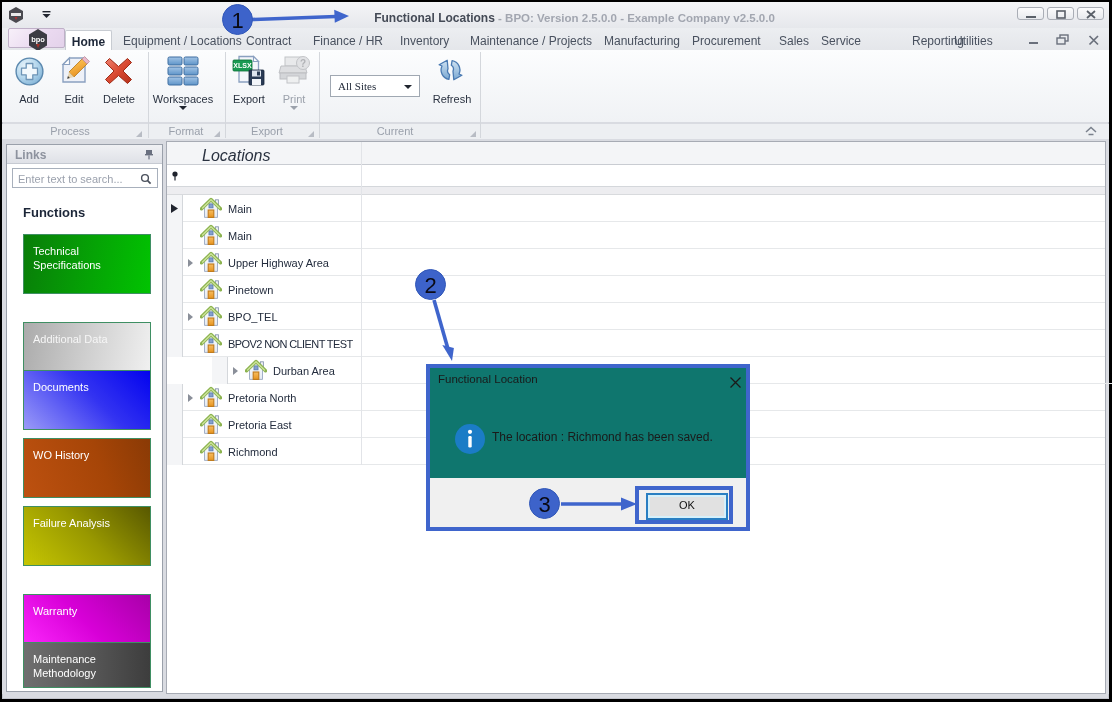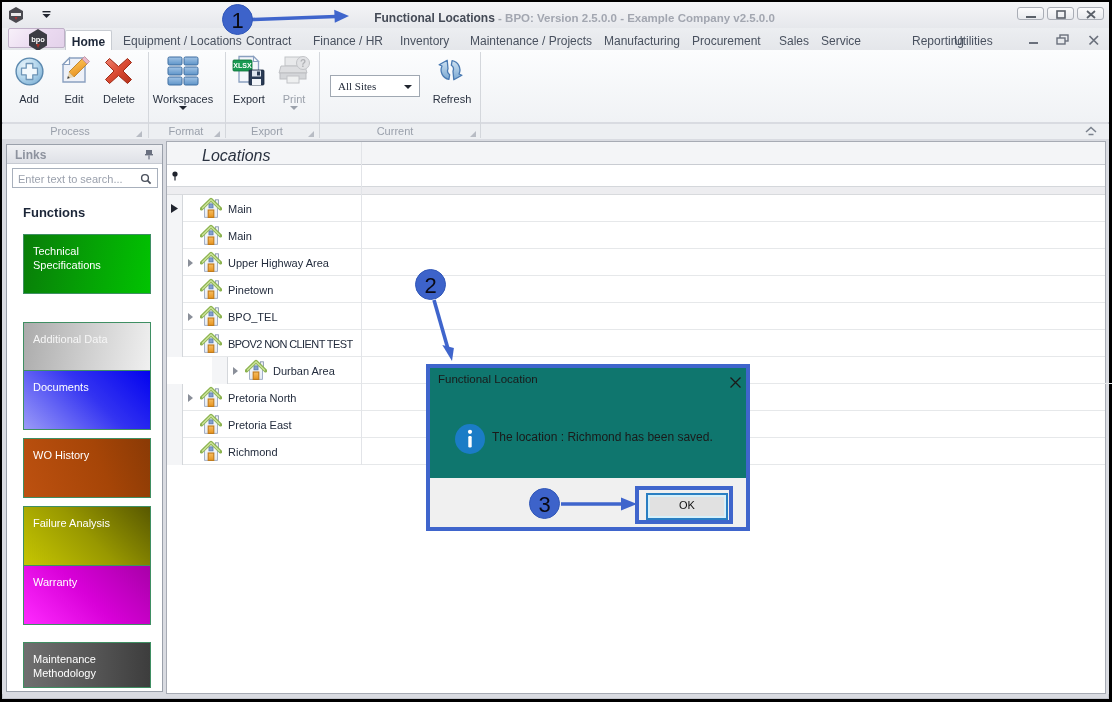--- a/index.html
+++ b/index.html
@@ -292,21 +292,21 @@
         <circle cx="5" cy="5" r="3.4" fill="none" stroke="#4a505c" stroke-width="1.4"></circle>
         <line x1="7.6" y1="7.6" x2="10.6" y2="10.6" stroke="#4a505c" stroke-width="1.6"></line>
       </svg>
     </div>
     <div id="lfun">Functions</div>
     <div class="fbtn" style="top:89px; background:linear-gradient(100deg,#097d09 0%,#05a405 55%,#01c301 100%);">Technical<br>Specifications</div>
     <div class="fbtn" style="top:157px; background:linear-gradient(100deg,#ababab 0%,#cfcfcf 50%,#f1f1f1 100%); color:#f6f6f6;margin-top:20px;">Additional Data</div>
     <div class="fbtn" style="top:225px; background:linear-gradient(45deg,#9a9af8 0%,#3333f1 55%,#0303ee 100%);">Documents</div>
     <div class="fbtn" style="top:293px; background:linear-gradient(70deg,#bd5110 0%,#a64507 60%,#8a3a05 100%);">WO History</div>
     <div class="fbtn" style="top:361px; background:linear-gradient(45deg,#c6c602 0%,#999900 50%,#585800 100%);">Failure Analysis</div>
-    <div class="fbtn" style="top:420px; background:linear-gradient(45deg,#ff2aff 0%,#d800d8 50%,#a800a8 100%);">Warranty</div>
+    <div class="fbtn" style="top:449px; background:linear-gradient(45deg,#ff2aff 0%,#d800d8 50%,#a800a8 100%);">Warranty</div>
     <div class="fbtn" style="top:497px; height:46px; background:linear-gradient(90deg,#6f6f6f 0%,#565656 55%,#3d3d3d 100%);">Maintenance<br>Methodology</div>
   </div>
   <div id="grid">
     <div id="ghead">
         <span class="t">Locations</span>
       </div>
     <div id="gfilter">
       <svg class="abs" style="left:4px;top:6px" width="8" height="10" viewBox="0 0 8 10">
         <circle cx="4" cy="3" r="2.6" fill="#20242e"></circle>
         <rect x="3.4" y="5" width="1.2" height="4.5" fill="#20242e"></rect>

